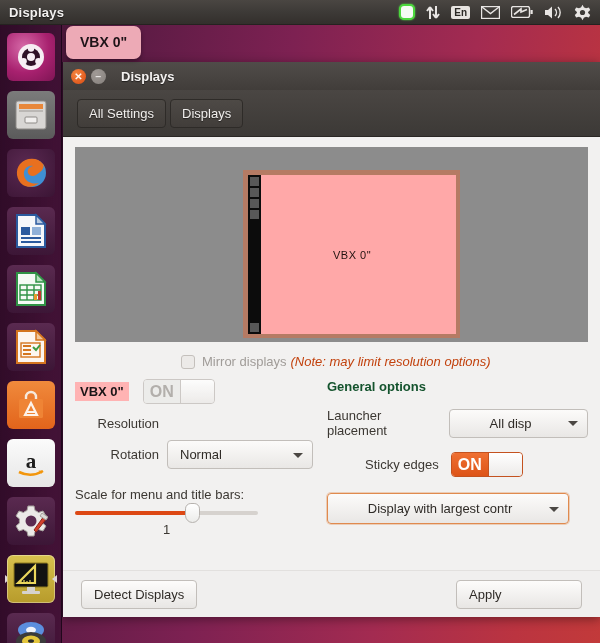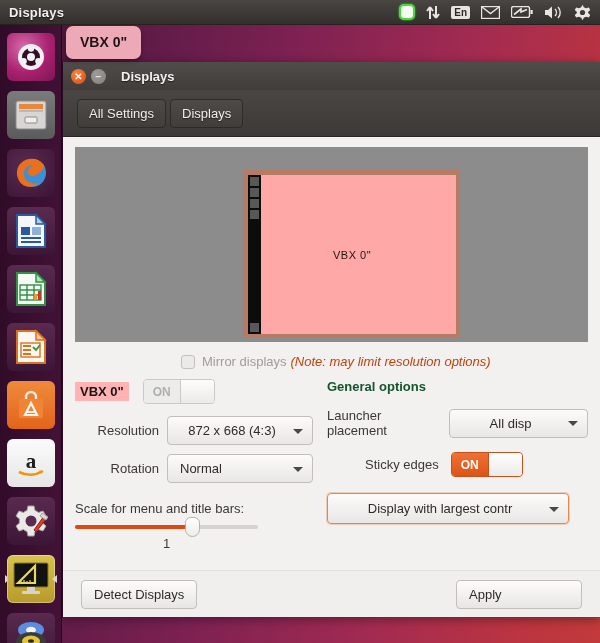--- a/index.html
+++ b/index.html
@@ -172,21 +172,21 @@
     background: #ffb3b3; color: #1a1416; font-weight: bold; font-size: 13px;
     padding: 2px 5px;
   }
   .switch {
     display: inline-flex; align-items: center; width: 72px; height: 25px;
     border: 1px solid #c6c2be; border-radius: 4px; overflow: hidden;
     background: #f4f2f1;
   }
   .switch .on-part {
     flex: 0 0 36px; height: 100%; display: flex; align-items: center; justify-content: center;
-    font-size: 12px; font-weight: bold;
+    font-size: 16px; font-weight: bold;
   }
   .switch .knob { flex: 1 1 auto; height: 100%; background: linear-gradient(to bottom,#ffffff,#eceae8);
                   border-left: 1px solid #c6c2be; border-radius: 0 3px 3px 0; }
   .switch.disabled { opacity: .85; }
   .switch.disabled .on-part { background: #ececea; color: #a8a4a0; }
   .switch.on { border-color: #c4521f; }
   .switch.on .on-part { background: linear-gradient(to bottom,#ef7032,#dd5418); color: #fff; }
   .switch.on .knob { border-left: 1px solid #c4521f; }
 
   .combo {
@@ -466,24 +466,20 @@
         <div class="row" style="margin-bottom:12px;">
           <span id="display-name">VBX 0"</span>
           <span class="switch disabled" style="margin-left:14px;">
             <span class="on-part">ON</span>
             <span class="knob"></span>
           </span>
         </div>
 
         <div class="row">
           <span class="row-label lbl-right" style="width:84px;">Resolution</span>
-          <span class="combo" style="width:146px; margin-left:8px;">
-            <span>872 x 668 (4:3)</span>
-            <span class="caret"></span>
-          </span>
         </div>
 
         <div class="row" style="margin-bottom:14px;">
           <span class="row-label lbl-right" style="width:84px;">Rotation</span>
           <span class="combo" style="width:146px; margin-left:8px; justify-content:flex-start; padding-left:12px;">
             <span>Normal</span>
             <span class="caret"></span>
           </span>
         </div>
 

